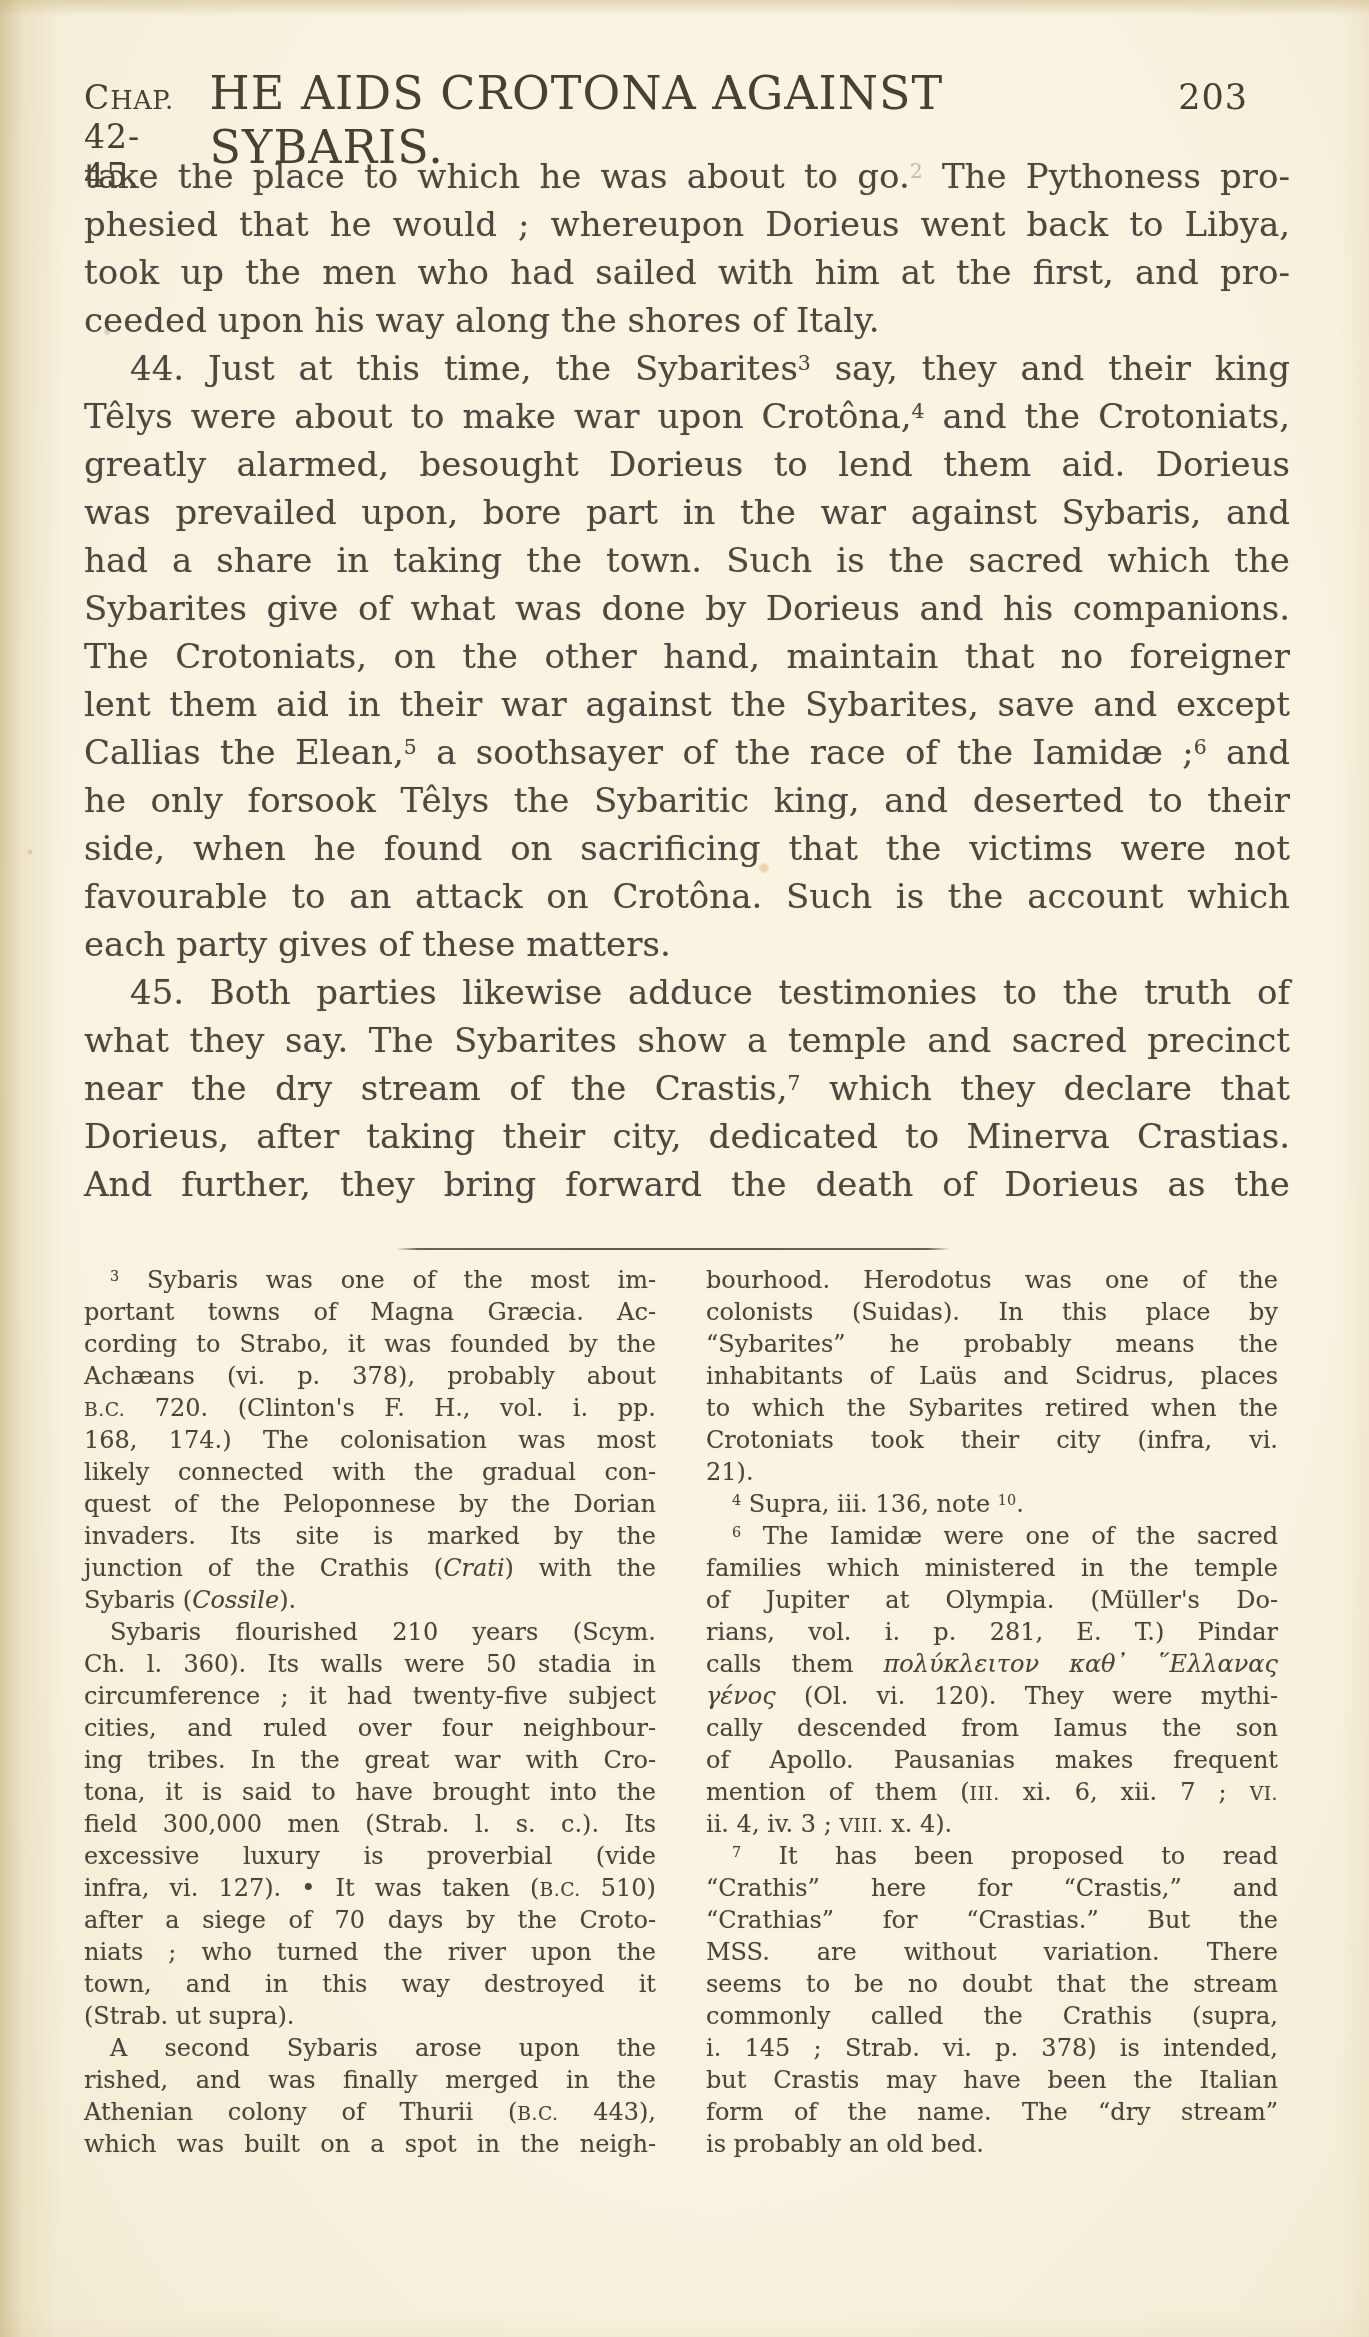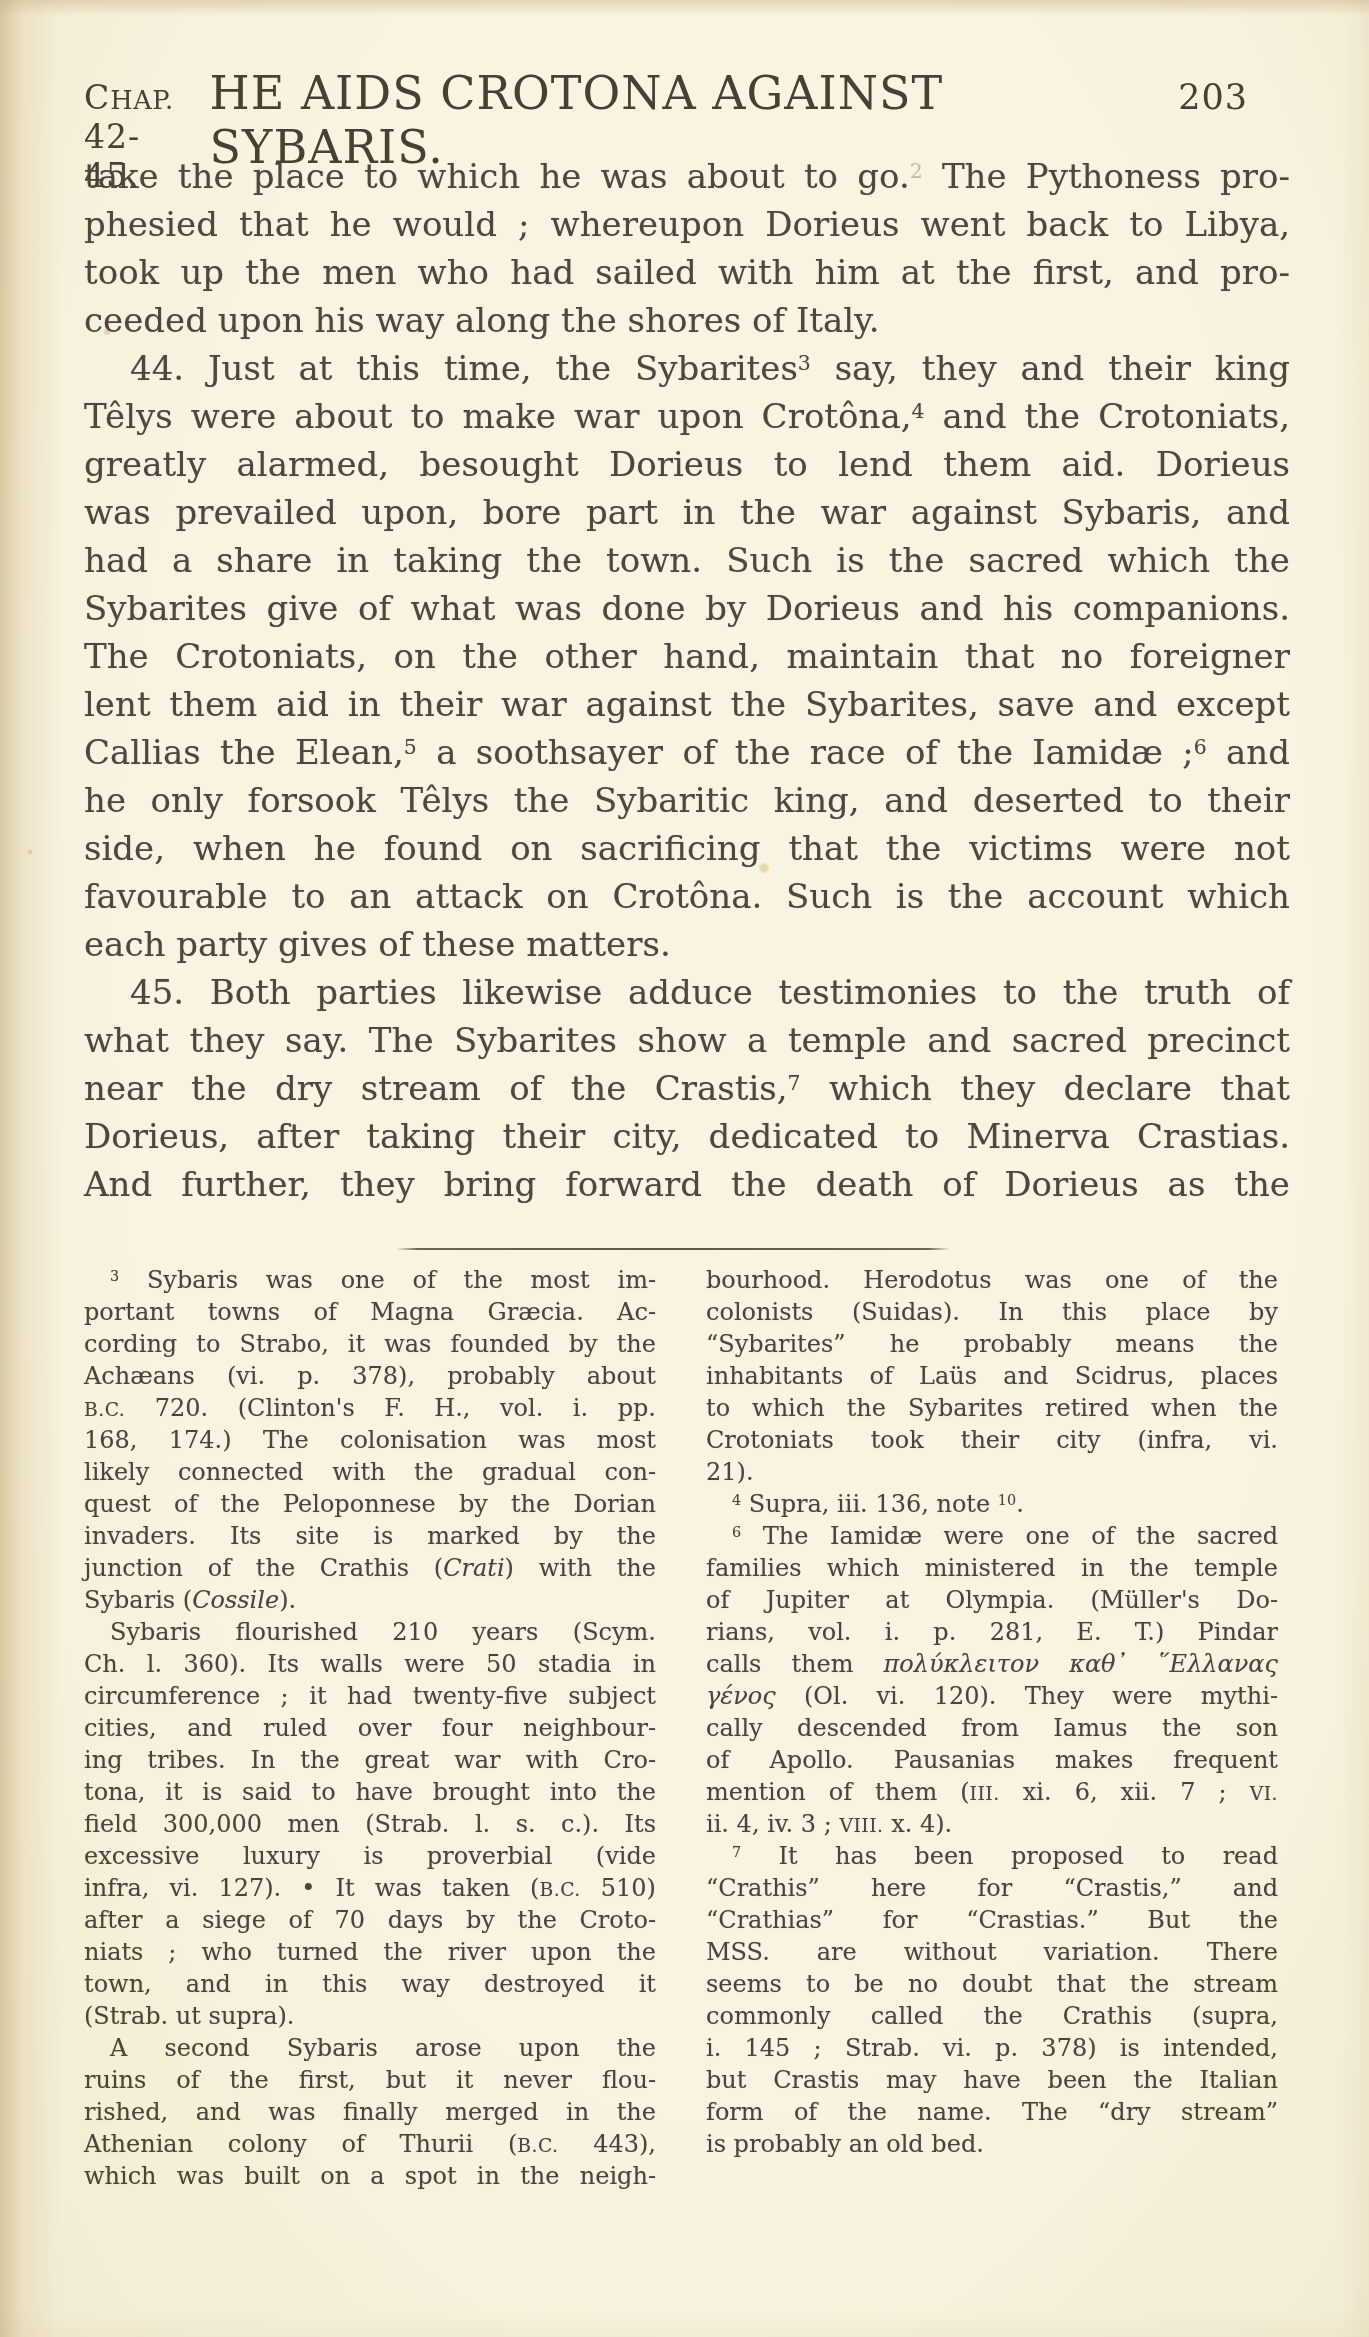--- a/index.html
+++ b/index.html
@@ -136,21 +136,20 @@
           <div class="fn-line">field 300,000 men (Strab. l. s. c.).   Its</div>
           <div class="fn-line">excessive luxury is proverbial (vide</div>
           <div class="fn-line">infra, vi. 127). • It was taken (<span class="sc">B.C.</span> 510)</div>
           <div class="fn-line">after a siege of 70 days by the Croto-</div>
           <div class="fn-line">niats ; who turned the river upon the</div>
           <div class="fn-line">town, and in this way destroyed it</div>
           <div class="fn-line no-j">(Strab. ut supra).</div>
         </div>
         <div class="para">
           <div class="fn-line indent">A second Sybaris arose upon the</div>
-          <div class="fn-line">ruins of the first, but it never flou-</div>
           <div class="fn-line">rished, and was finally merged in the</div>
           <div class="fn-line">Athenian colony of Thurii (<span class="sc">B.C.</span> 443),</div>
           <div class="fn-line">which was built on a spot in the neigh-</div>
         </div>
       </div>
     <div class="fn-col" id="fn-right">
         <div class="para">
           <div class="fn-line">bourhood.  Herodotus was one of the</div>
           <div class="fn-line">colonists (Suidas).  In this place by</div>
           <div class="fn-line">“Sybarites” he probably means the</div>

